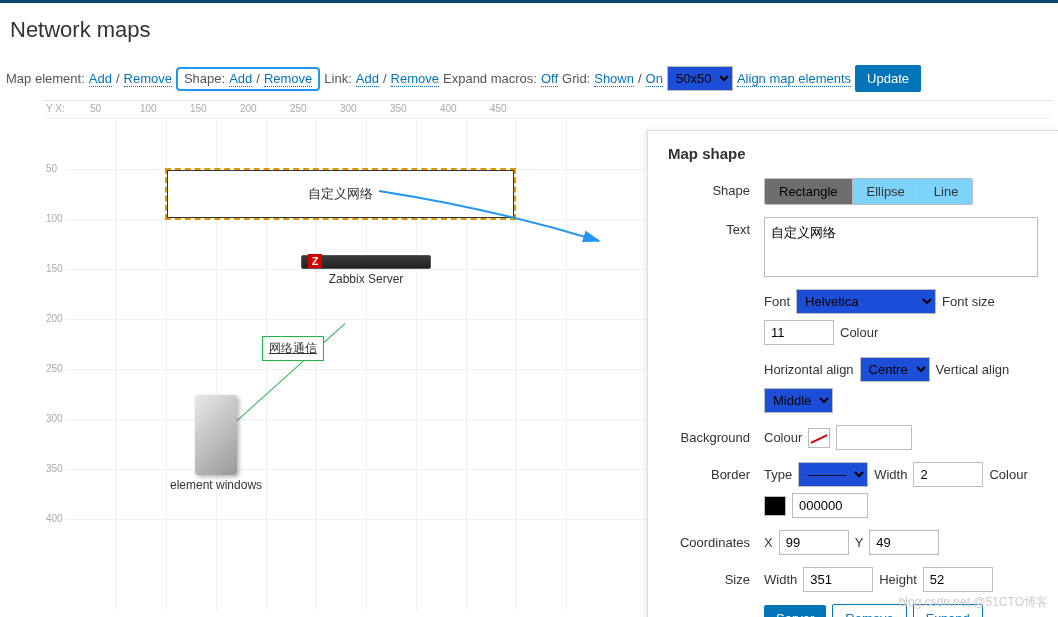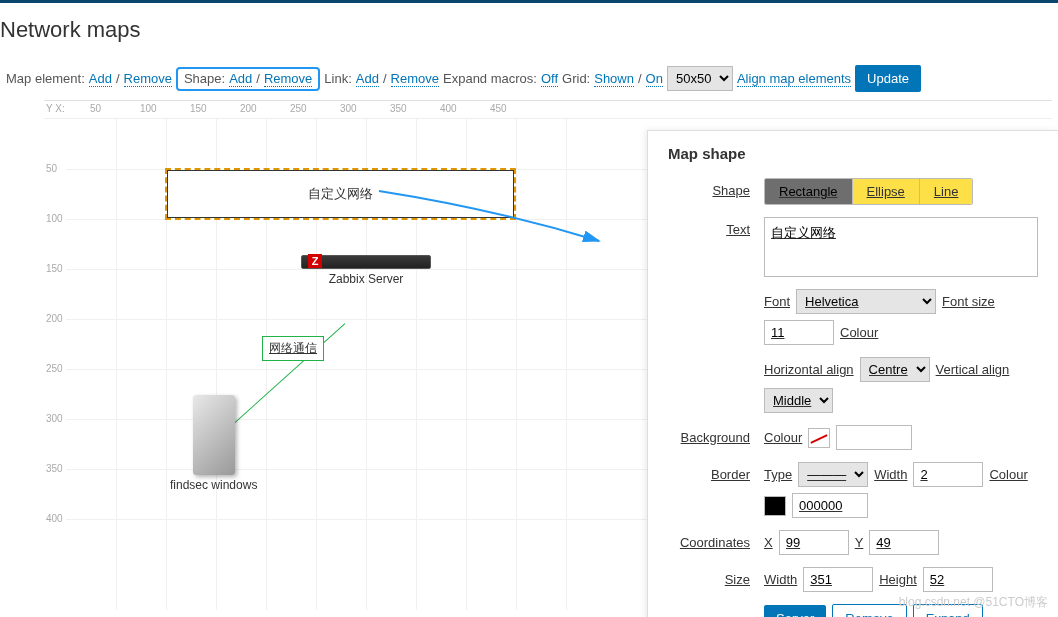--- a/index.html
+++ b/index.html
@@ -1,18 +1,18 @@
 <!DOCTYPE html>
 <html><head>
 <meta charset="utf-8">
 <style>
   * { box-sizing: border-box; margin: 0; padding: 0; }
   body { font-family: Arial, Helvetica, sans-serif; font-size: 13px; color: #333; background: #fff; }
   .topbar { height: 3px; background: #0a466e; margin-bottom: 6px; }
-  .page-title { font-size: 22px; font-weight: normal; color: #333; padding: 8px 0 14px; }
+  .page-title { font-size: 22px; font-weight: normal; color: #333; padding: 8px 10px 14px; }
   .toolbar { padding: 8px 6px; display: flex; flex-wrap: wrap; align-items: center; gap: 4px; color: #555; }
   .toolbar a { color: #0275b8; text-decoration: none; border-bottom: 1px dotted #0275b8; cursor: pointer; }
   .toolbar span.sep { color: #555; }
   .highlight-box { border: 2px solid #2196f3; border-radius: 4px; padding: 2px 6px; display: inline-flex; gap: 4px; align-items: center; }
   select { font-size: 13px; padding: 2px 4px; border: 1px solid #ccc; background: #fff; }
   .btn { background: #0275b8; color: #fff; border: none; padding: 6px 12px; border-radius: 2px; font-size: 13px; cursor: pointer; }
   .btn-o { background: #fff; color: #0275b8; border: 1px solid #0275b8; padding: 6px 12px; border-radius: 2px; font-size: 13px; cursor: pointer; }
   .map-wrap { position: relative; margin: 0 6px; border-top: 1px solid #e0e0e0; }
   .ruler-top { height: 18px; position: relative; border-bottom: 1px solid #eee; }
   .ruler-top span { position: absolute; font-size: 10px; color: #aaa; top: 2px; }
@@ -25,34 +25,34 @@
   .server-box { position: absolute; display: flex; flex-direction: column; align-items: center; }
   .zabbix-rack { width: 130px; height: 14px; background: linear-gradient(#3a3a3a,#222); border: 1px solid #555; border-radius: 2px; position: relative; }
   .zabbix-rack::before { content: "Z"; position: absolute; left: 6px; top: -2px; color: #fff; background: #d40000; width: 14px; height: 14px; font-size: 11px; font-weight: bold; text-align: center; line-height: 14px; }
   .label-small { font-size: 12px; color: #333; margin-top: 3px; }
   .comm-box { position: absolute; border: 1px solid #21b24a; padding: 3px 6px; font-size: 12px; color: #333; background: #fff; }
   .host-box { position: absolute; display: flex; flex-direction: column; align-items: center; }
   .tower { width: 42px; height: 80px; background: linear-gradient(135deg,#e8e8e8,#999); border-radius: 3px; position: relative; box-shadow: 2px 2px 4px rgba(0,0,0,.3); }
   .line-green { position: absolute; background: #21b24a; height: 1px; transform-origin: left top; }
   .side-panel { position: absolute; top: 130px; right: 0; width: 411px; background: #fff; border-left: 1px solid #ddd; border-top: 1px solid #ddd; box-shadow: -2px 0 6px rgba(0,0,0,.08); padding: 14px 20px 20px; margin-left: 32px; }
   .side-panel h3 { font-size: 15px; font-weight: bold; color: #333; margin-bottom: 16px; }
-  .form-row { display: flex; align-items: flex-start; margin-bottom: 12px; text-decoration: underline; }
+  .form-row { display: flex; align-items: flex-start; margin-bottom: 12px; }
   .form-label { width: 96px; text-align: right; padding-right: 14px; color: #333; padding-top: 5px; font-size: 13px; }
   .form-field { flex: 1; display: flex; flex-wrap: wrap; align-items: center; gap: 6px; }
   .seg-group { display: flex; border: 1px solid #bbb; border-radius: 2px; overflow: hidden; }
-  .seg { padding: 5px 14px; font-size: 13px; cursor: pointer; background: #fde047; color: #333; border-right: 1px solid #bbb; }
+  .seg { padding: 5px 14px; font-size: 13px; cursor: pointer; background: #7dd3fc; color: #333; border-right: 1px solid #bbb; }
   .seg:last-child { border-right: none; }
   .seg.active { background: #6e6e6e; color: #000000; }
   textarea { width: 100%; height: 60px; border: 1px solid #bbb; padding: 6px; font-size: 13px; font-family: inherit; resize: none; }
   .inl-label { font-size: 13px; color: #333; }
   input[type=text] { border: 1px solid #bbb; padding: 4px 6px; font-size: 13px; width: 70px; }
   .color-swatch { width: 22px; height: 20px; border: 1px solid #bbb; background: #fff; display: inline-block; position: relative; }
   .color-swatch.slash::after { content: ""; position: absolute; left: 1px; right: 1px; top: 50%; height: 2px; background: #d40000; transform: rotate(-25deg); }
   .color-swatch.black { background: #000; }
-  .select-sm { border: 1px solid #bbb; padding: 3px 4px; font-size: 13px; background: #e5e5e5; }
+  .select-sm { border: 1px solid #bbb; padding: 3px 4px; font-size: 13px; background: #1d4ed8; }
   .yx { position: absolute; left: 2px; top: 2px; font-size: 10px; color: #aaa; }
   .arrow { position: absolute; top: 88px; left: 330px; width: 230px; height: 60px; pointer-events: none; }
   .watermark { position: absolute; right: 10px; bottom: 6px; color: #ccc; font-size: 12px; }
 </style>
 </head>
 <body>
 
 <div class="topbar"></div>
 
 <h1 class="page-title">Network maps</h1>
@@ -136,21 +136,21 @@
     </div>
 
     <div class="line-green" style="left:130px;top:338px;width:200px;transform:rotate(-42deg);"></div>
 
     <div class="comm-box" style="left:196px;top:217px;text-decoration:underline;">
       <span>网络通信</span>
     </div>
 
     <div class="host-box" style="left:104px;top:276px;">
       <div class="tower"></div>
-      <div class="label-small">findsec windows</div>
+      <div class="label-small">element windows</div>
     </div>
   </div>
 
   <svg class="arrow">
     <defs>
         <marker id="ah" markerWidth="10" markerHeight="10" refX="8" refY="3" orient="auto">
           <path d="M0,0 L0,6 L9,3 z" fill="#2196f3"></path>
         </marker>
       </defs>
     <path d="M5,2 Q120,20 225,52" stroke="#2196f3" stroke-width="2" fill="none" marker-end="url(#ah)"></path>

